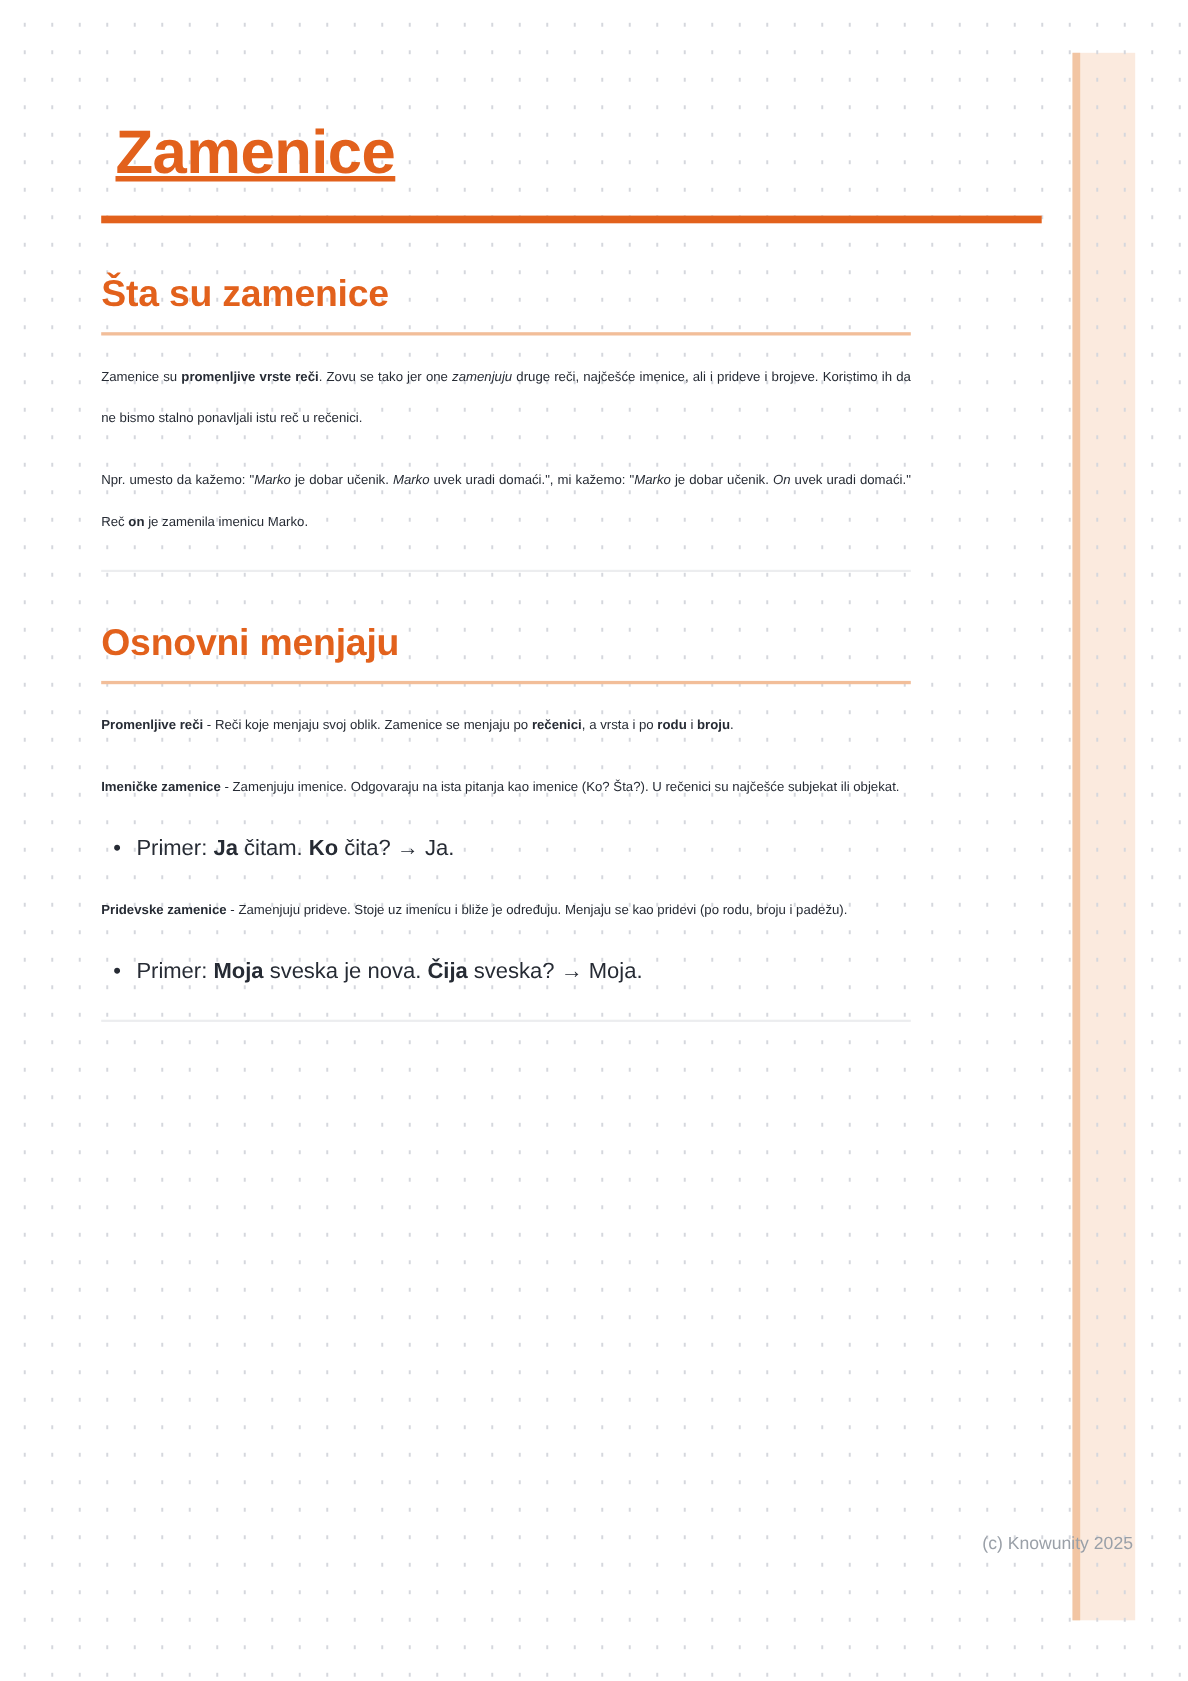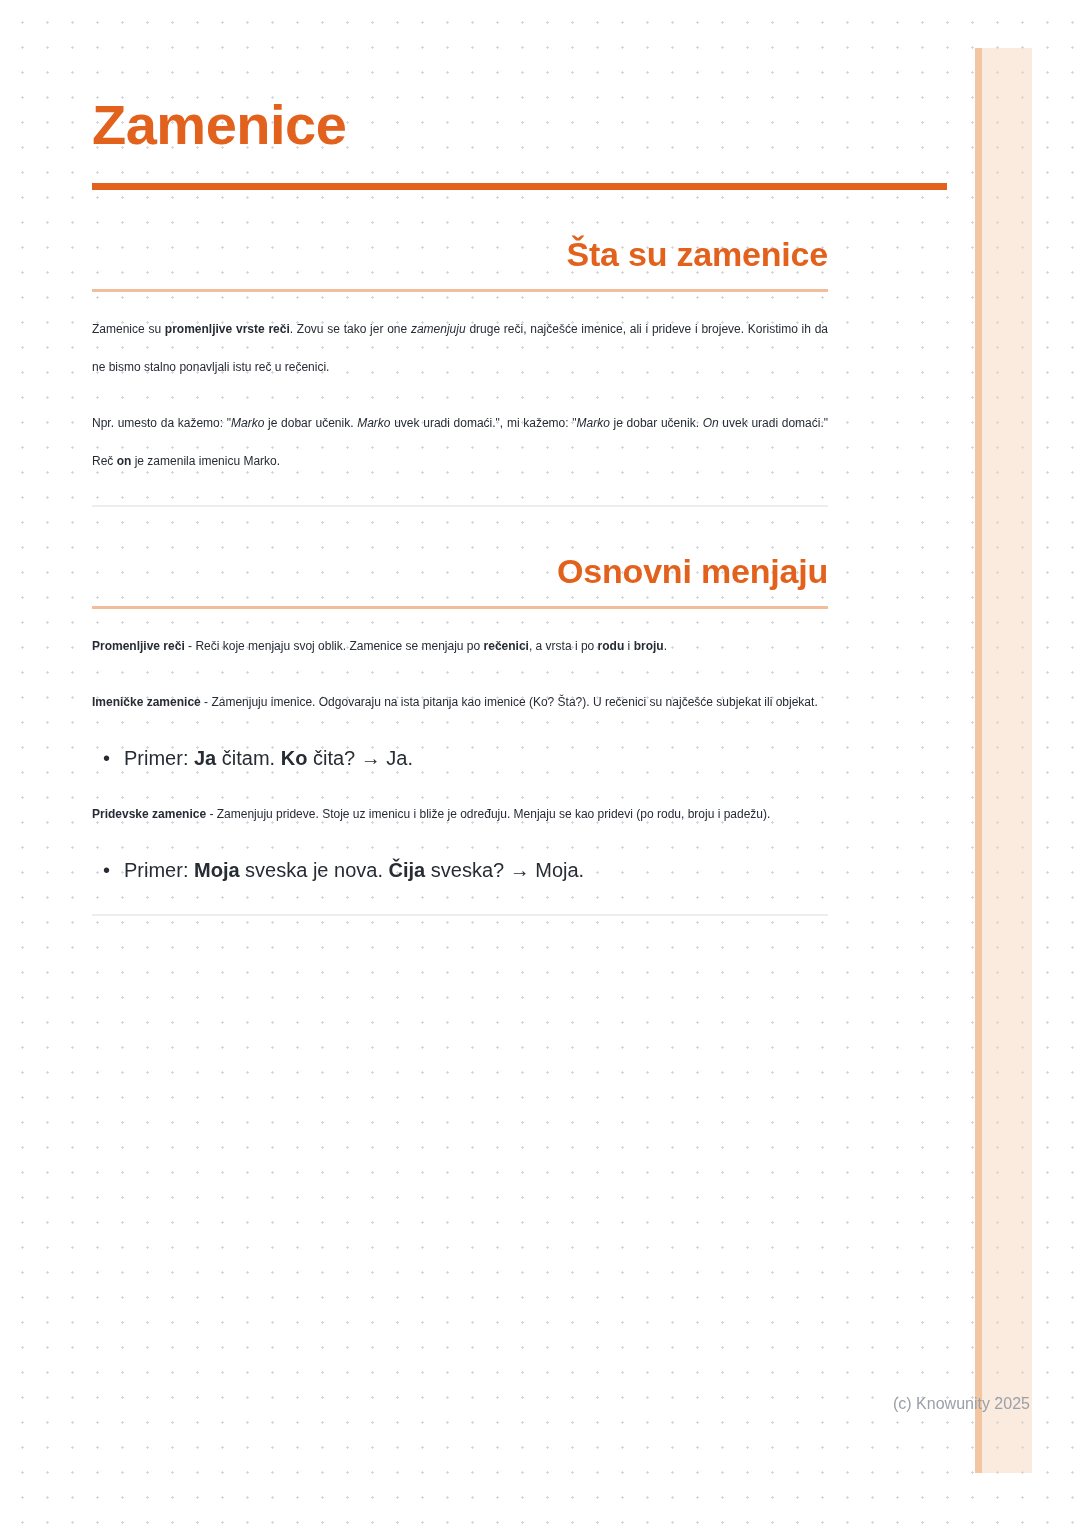--- a/index.html
+++ b/index.html
@@ -30,37 +30,37 @@
     background-image:radial-gradient(1.1px 1.7px at 50% 50%, var(--dot) 98%, transparent 100%);
     background-size:25px 25px;
     background-position:10px 10px;
   }
   .content{
     position:relative;z-index:2;
     padding:94px 0 0 92px;
     width:736px;
   }
   h1{
-    margin:0;
+    margin:13px;
     font-size:56px;line-height:62px;font-weight:700;
     letter-spacing:-0.5px;
     color:var(--accent);
+    text-decoration:underline;
   }
   .title-rule{
     margin-top:27px;
     width:855px;height:7px;
     background:var(--accent);
   }
   section{margin:0;}
   h2{
     margin:42px 0 0;
     font-size:34px;line-height:44px;font-weight:700;
     letter-spacing:-0.2px;
     color:var(--accent);
-    text-align:right;
   }
   .h2-rule{
     margin:13px 0 0;
     width:736px;height:3px;
     background:var(--accent-light);
   }
   p{
     margin:18px 0 0;
     font-size:12px;line-height:38px;
     color:var(--text);

